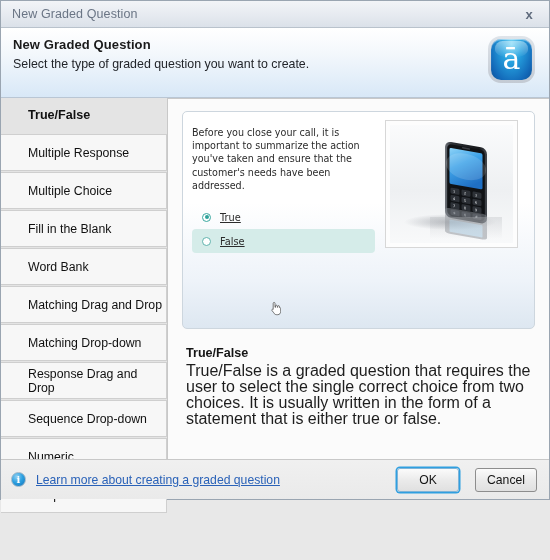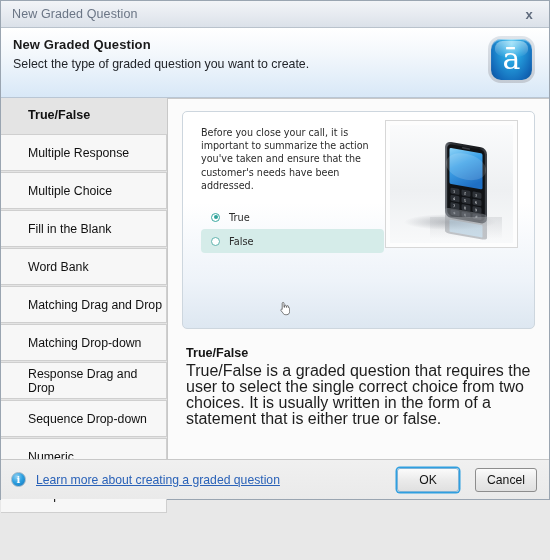--- a/index.html
+++ b/index.html
@@ -117,34 +117,34 @@
     padding: 12px 14px 0 14px;
   }
 
   
   #preview {
     height: 218px; flex: 0 0 218px;
     border: 1px solid #cdd6de;
     border-radius: 5px;
     background: linear-gradient(to bottom, #ffffff 0%, #ffffff 42%, #eef3f9 78%, #dde7f1 100%);
     position: relative;
-    padding: 14px 0 0 18px;
+    padding: 14px 0 0 9px;
   }
   #q-text {
     width: 186px;
     font-size: 9.6px; color: #2b2b2b; line-height: 13.2px;
     font-family: "DejaVu Sans", sans-serif;
   }
   .choices { margin-top: 13px; width: 183px; }
   .choice {
     height: 24px; display: flex; align-items: center;
     border-radius: 4px; padding-left: 10px;
     font-size: 9.8px; color: #2b2b2b;
     font-family: "DejaVu Sans", sans-serif;
-    cursor: pointer; position: relative;
+    cursor: pointer; position: relative; text-decoration: underline;
   }
   .choice.hovered { background: #d5ece9; }
   .radio {
     width: 9px; height: 9px; border-radius: 50%;
     border: 1px solid #5fb3ad; background: #ffffff;
     margin-right: 9px; flex: 0 0 9px;
     display: flex; align-items: center; justify-content: center;
   }
   .radio.checked { background: #ffffff; border-color: #3aa8a0; }
   .radio.checked::after {

